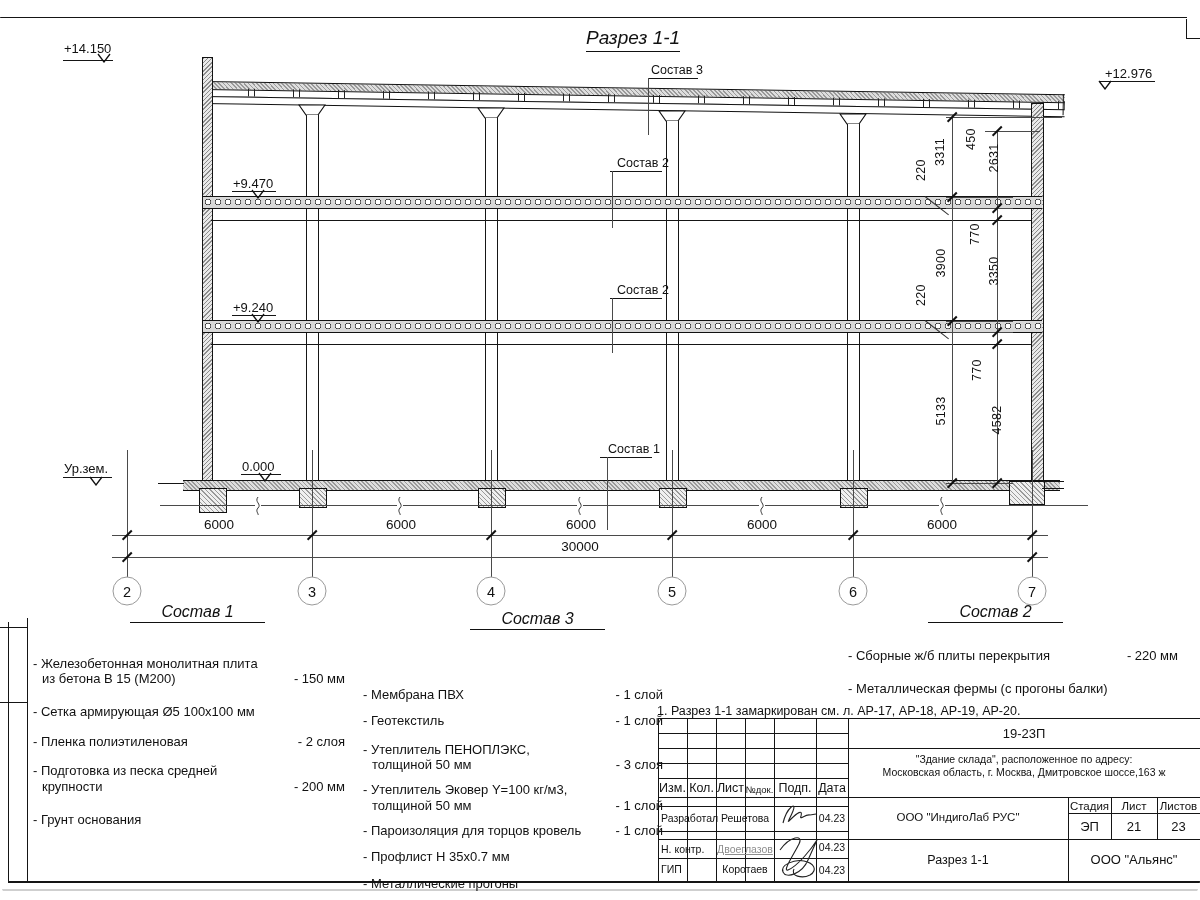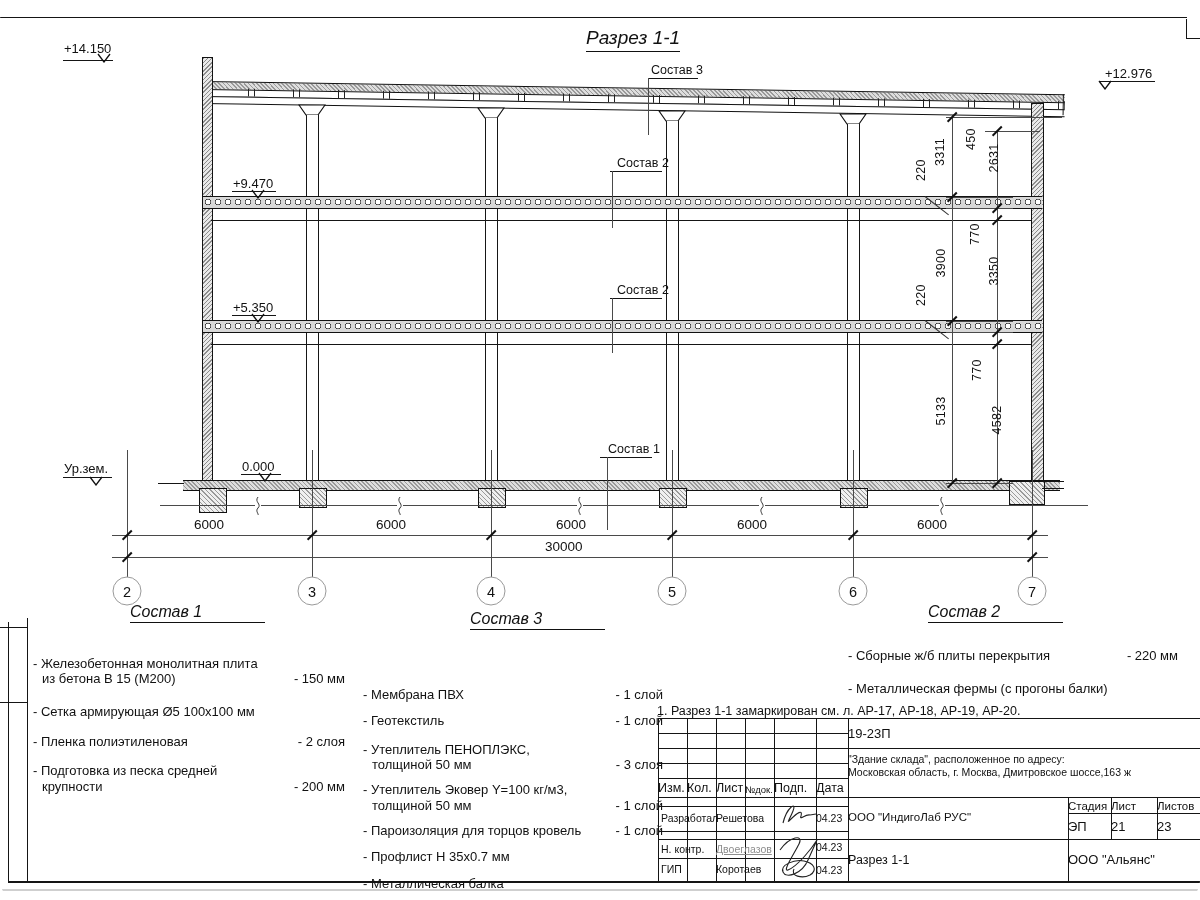--- a/index.html
+++ b/index.html
@@ -1,21 +1,21 @@
 <!DOCTYPE html>
 <html><head>
 <meta charset="utf-8">
 <style>
   html,body{margin:0;padding:0;background:#fff;}
   .sheet{position:relative;width:1200px;height:900px;background:#fff;overflow:hidden;
          font-family:"Liberation Sans",sans-serif;color:#111;border-radius:19px;}
   .ln{position:absolute;background:#151515;}
   .lt{position:absolute;background:#4a4a4a;}
   .txt{position:absolute;white-space:nowrap;}
-  .ctr{text-align:left;}
+  .ctr{text-align:center;}
   .it{font-style:italic;}
   .hatch{background:repeating-linear-gradient(135deg,#8c8c8c 0 1px,#e9e9e9 1px 3px);border:1.1px solid #111;}
   .hatchf{background:repeating-linear-gradient(45deg,#9a9a9a 0 1px,#f0f0f0 1px 3.2px);border:1.2px solid #111;}
   .memb{background:repeating-linear-gradient(45deg,#9a9a9a 0 1.2px,#dedede 1.2px 3px);
         border-top:1.4px solid #111;border-bottom:1px solid #111;}
   .slab{background-color:#e8e8e8;
         background-image:radial-gradient(circle at 5px 5px,#ffffff 2.4px,#3a3a3a 2.6px,#3a3a3a 3.2px,#d8d8d8 3.4px);
         background-size:10px 11px;border-top:1.6px solid #111;border-bottom:1.6px solid #111;}
   .purl{background:repeating-linear-gradient(90deg,#222 0 1.2px,transparent 1.2px 6px,#222 6px 7.2px,transparent 7.2px 45px);
         border-bottom:1.2px solid #111;}
@@ -143,21 +143,21 @@
     <svg style="position:absolute;left:1097px;top:80px;" width="16" height="10">
         <path d="M2 1 L8 9 L14 1" fill="none" stroke="#111" stroke-width="1.3"></path>
       </svg>
 
     <div class="txt" style="left:233px;top:176px;">+9.470</div>
     <div class="ln" style="left:232px;top:191px;width:44px;height:1px;"></div>
     <svg style="position:absolute;left:250px;top:189px;" width="16" height="10">
         <path d="M2 1 L8 9 L14 1" fill="none" stroke="#111" stroke-width="1.3"></path>
       </svg>
 
-    <div class="txt" style="left:233px;top:300px;">+5.350</div>
+    <div class="txt" style="left:233px;top:300px;">+9.240</div>
     <div class="ln" style="left:232px;top:315px;width:44px;height:1px;"></div>
     <svg style="position:absolute;left:250px;top:313px;" width="16" height="10">
         <path d="M2 1 L8 9 L14 1" fill="none" stroke="#111" stroke-width="1.3"></path>
       </svg>
 
     <div class="txt" style="left:242px;top:459px;">0.000</div>
     <div class="ln" style="left:241px;top:474px;width:40px;height:1px;"></div>
     <svg style="position:absolute;left:257px;top:472px;" width="16" height="10">
         <path d="M2 1 L8 9 L14 1" fill="none" stroke="#111" stroke-width="1.3"></path>
       </svg>
@@ -278,20 +278,26 @@
         </span>
       <span class="cval">-  2 слоя</span>
     </div>
     <div class="citem" style="margin-bottom:18px;">
       <span style="width:240px;">
           <span class="cl">- Подготовка из песка средней</span>
           <span class="cl2">крупности</span>
         </span>
       <span class="cval">- 200 мм</span>
     </div>
+    <div class="citem">
+      <span style="width:240px;">
+          <span class="cl">- Грунт основания</span>
+        </span>
+      <span class="cval"></span>
+    </div>
   </div>
 
   <div class="txt ctr h-it" style="left:470px;top:610px;width:135px;">Состав 3</div>
   <div class="list" style="left:363px;top:651px;width:300px;margin-top:36px;">
     <div class="citem" style="margin-bottom:11px;">
       <span style="width:235px;">
           <span class="cl">- Мембрана ПВХ</span>
         </span>
       <span class="cval">- 1 слой</span>
     </div>
@@ -317,20 +323,26 @@
     </div>
     <div class="citem" style="margin-bottom:11px;">
       <span style="width:242px;">
           <span class="cl">- Пароизоляция для торцов кровель</span>
         </span>
       <span class="cval">- 1 слой</span>
     </div>
     <div class="citem" style="margin-bottom:11px;">
       <span style="width:235px;">
           <span class="cl">- Профлист Н 35x0.7 мм</span>
+        </span>
+      <span class="cval"></span>
+    </div>
+    <div class="citem" style="margin-bottom:11px;">
+      <span style="width:235px;">
+          <span class="cl">- Металлические прогоны</span>
         </span>
       <span class="cval"></span>
     </div>
     <div class="citem">
       <span style="width:235px;">
           <span class="cl">- Металлическая балка</span>
         </span>
       <span class="cval"></span>
     </div>
   </div>

